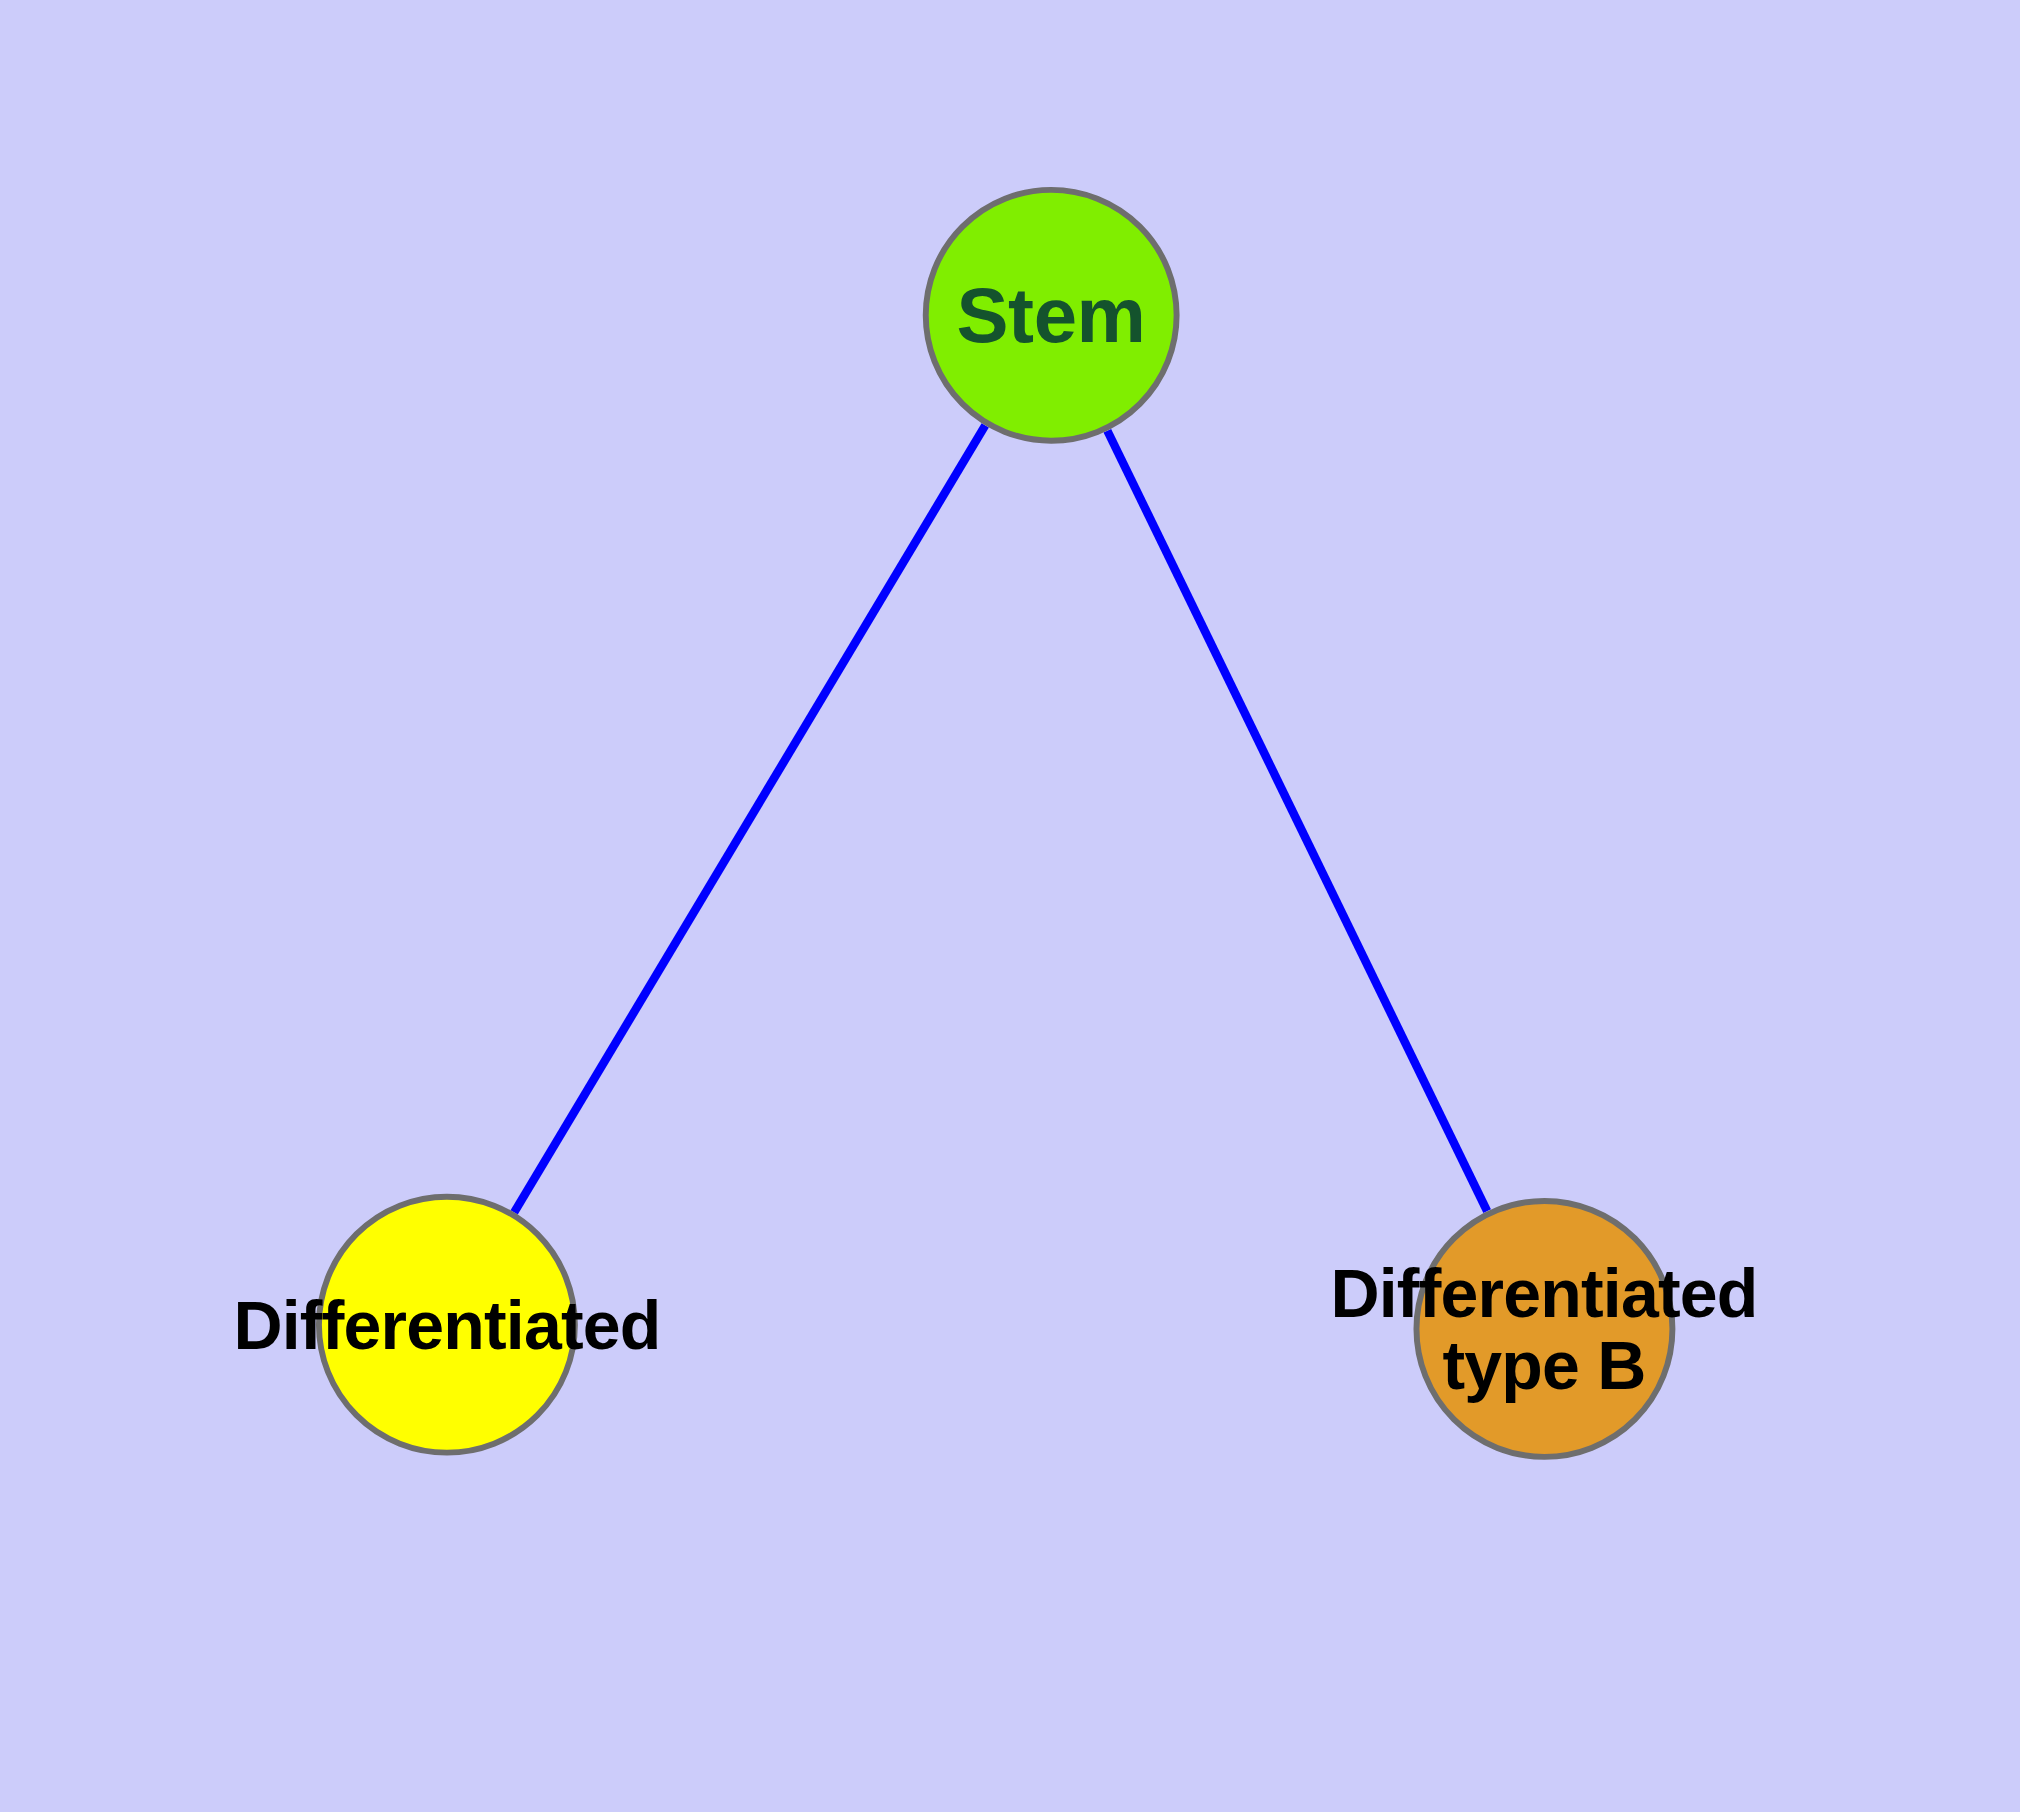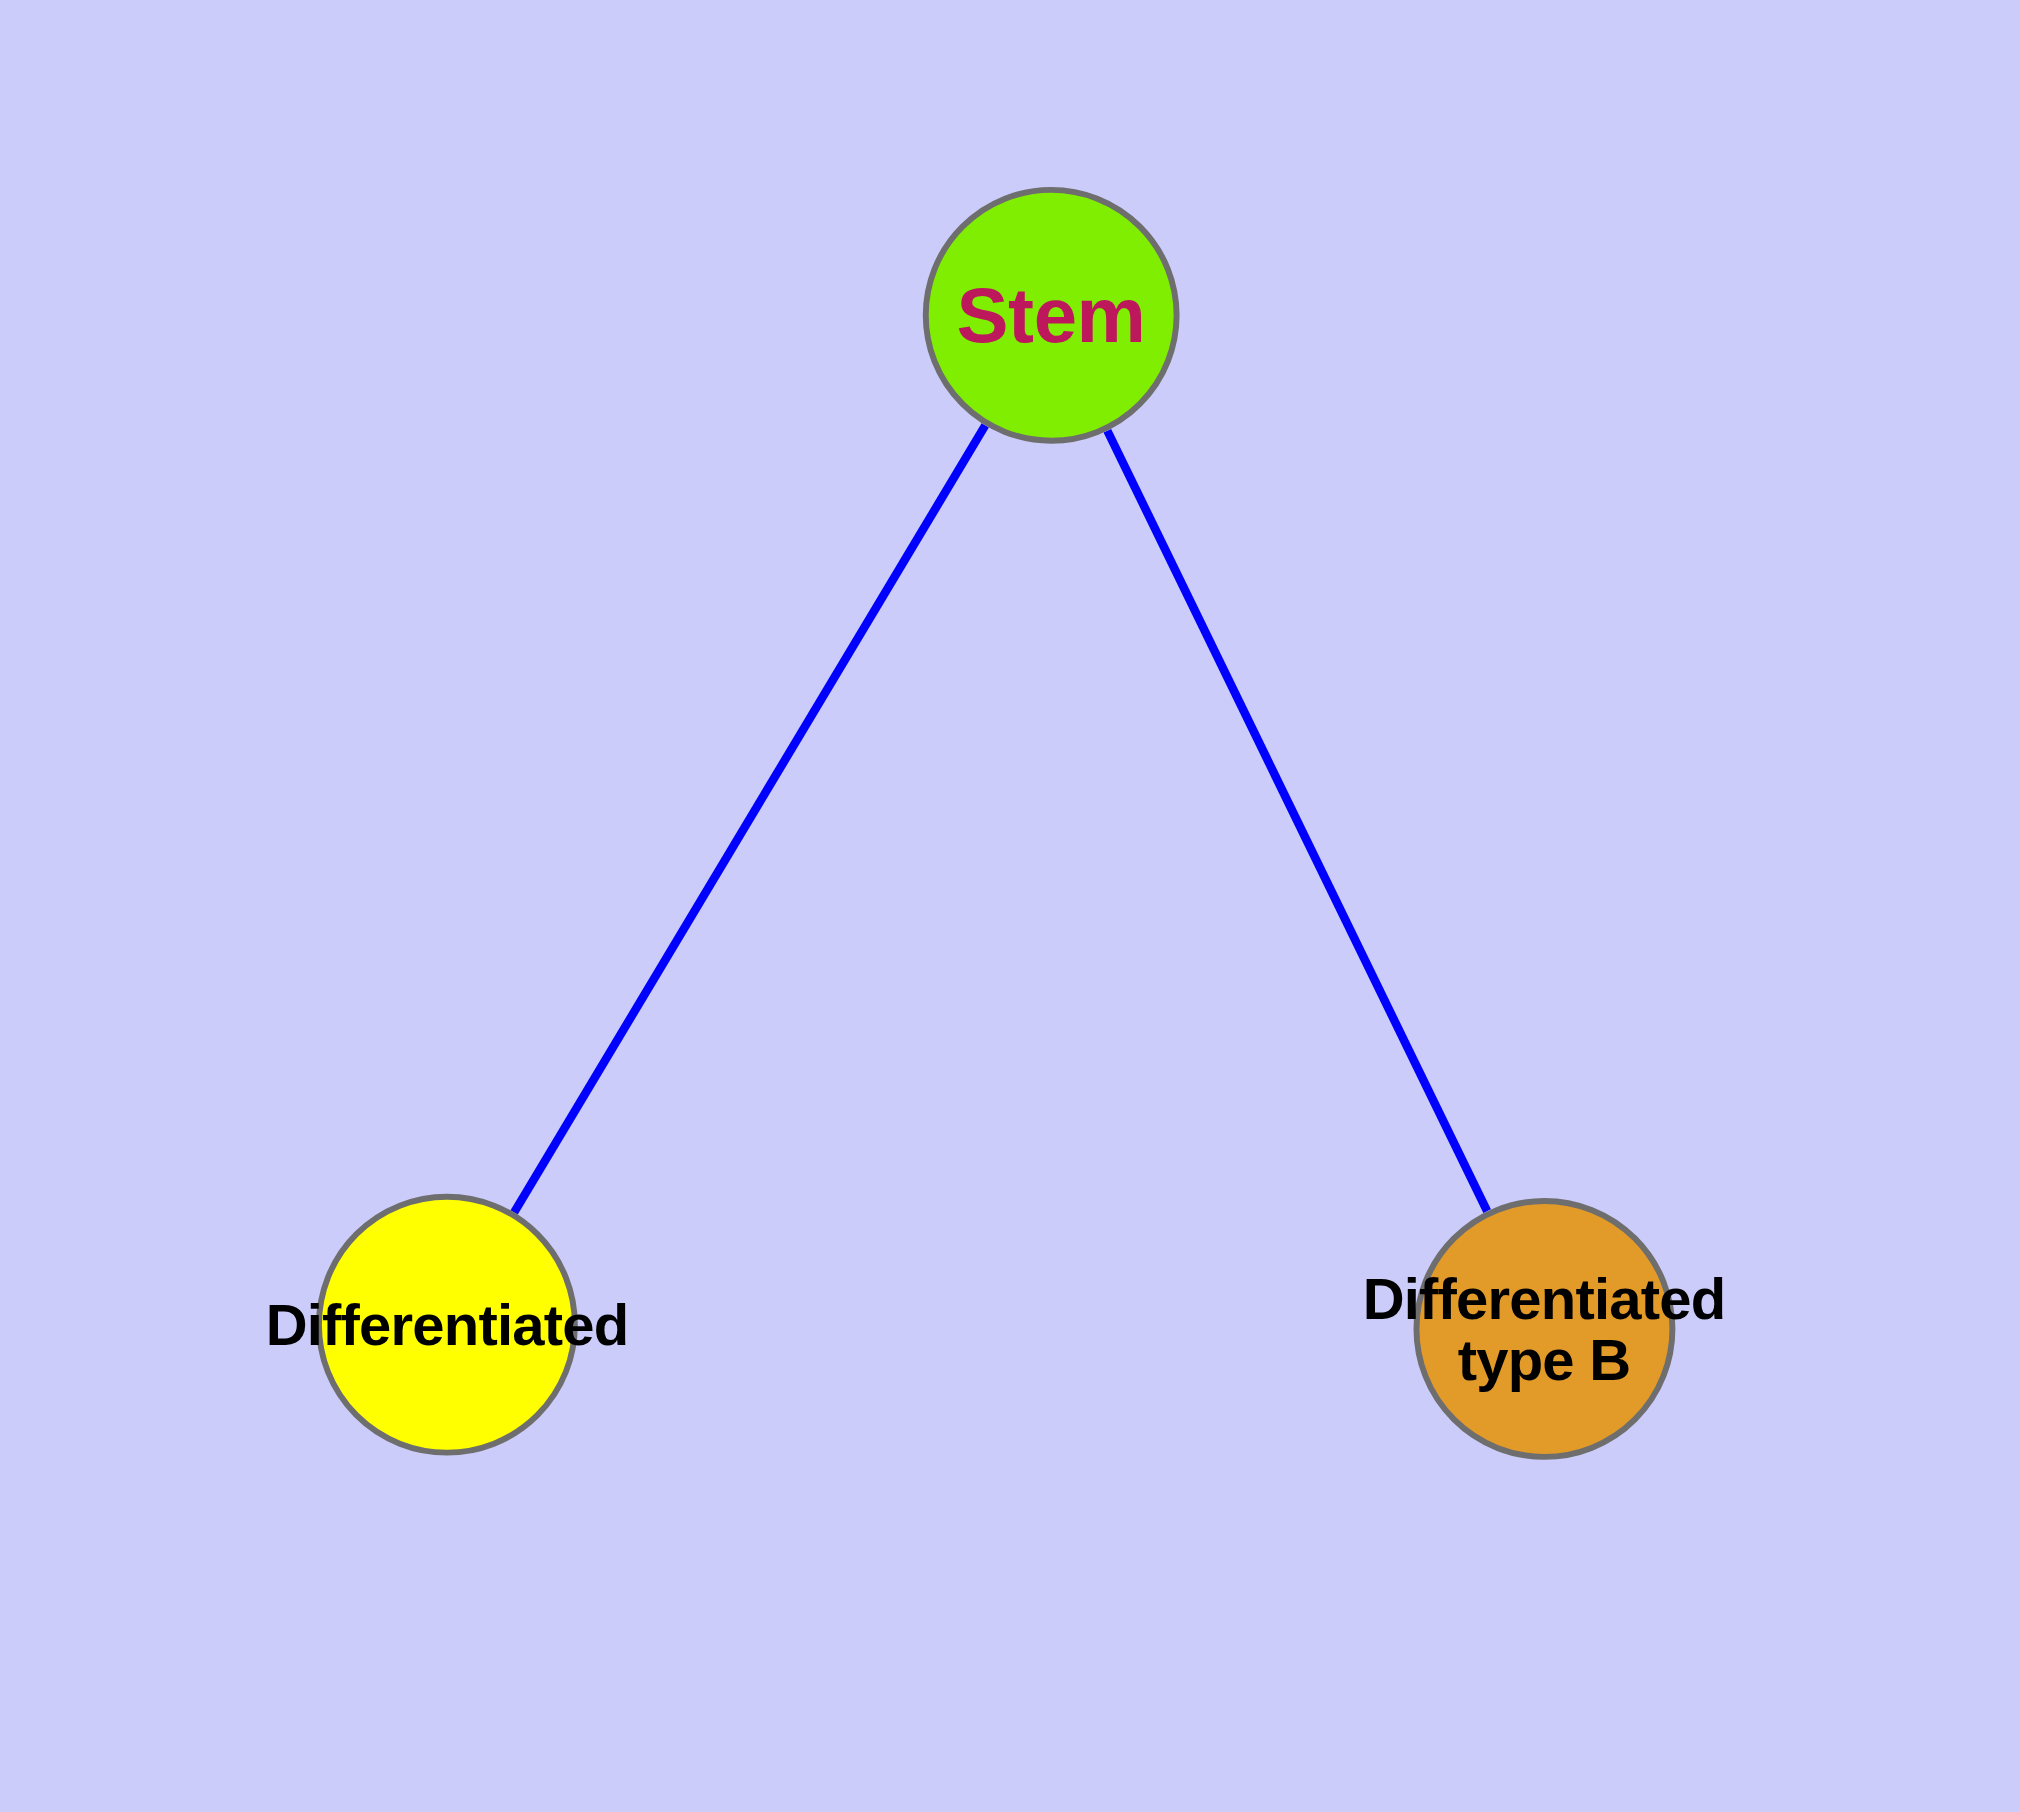--- a/index.html
+++ b/index.html
@@ -31,21 +31,21 @@
     line-height: 1.06;
     white-space: nowrap;
     pointer-events: none;
     transform: translate(-50%, -50%);
   }
   .label-stem {
     font-size: 78px;
     letter-spacing: -0.4px;
   }
   .label-diff {
-    font-size: 58px;
+    font-size: 68px;
     letter-spacing: -0.8px;
   }
   .label-line { display: block; }
 </style>
 </head>
 <body style="background: rgb(204, 204, 250);">
 
 <div id="stage" style="width: 2021px; height: 1812px; background: rgb(204, 204, 250);">
 
   <svg id="graph-svg" viewBox="0 0 2384 2138" style="width: 2021px; height: 1812px;">
@@ -53,21 +53,21 @@
       <line class="graph-edge" x1="1162.1823325241412" y1="501.98715562937997" x2="606.358611386272" y2="1430.4388412888502" stroke="#0000ff" stroke-width="10"></line>
       <line class="graph-edge" x1="1306.2909917749985" y1="508.2268490771445" x2="1754.396315318566" y2="1429.0755895549912" stroke="#0000ff" stroke-width="10"></line>
     </g>
     <g>
       <circle class="graph-node" cx="1240" cy="372" r="148" fill="#80ee00" stroke="#6e6e6e" stroke-width="7"></circle>
       <circle class="graph-node" cx="527" cy="1563" r="151" fill="#ffff00" stroke="#6e6e6e" stroke-width="7"></circle>
       <circle class="graph-node" cx="1822" cy="1568" r="151" fill="#e29a29" stroke="#6e6e6e" stroke-width="7"></circle>
     </g>
   </svg>
 
-  <div class="node-label label-stem" style="left: 1051px; top: 315px; color: #be185d;">
+  <div class="node-label label-stem" style="left: 1051px; top: 315px; color: #14532d;">
     <span class="label-line">Stem</span>
   </div>
 
   <div class="node-label label-diff" style="left: 447px; top: 1325px; color: rgb(0, 0, 0);">
     <span class="label-line">Differentiated</span>
   </div>
 
   <div class="node-label label-diff" style="left: 1544px; top: 1329px; color: rgb(0, 0, 0);">
     <span class="label-line">Differentiated</span>
     <span class="label-line">type B</span>

